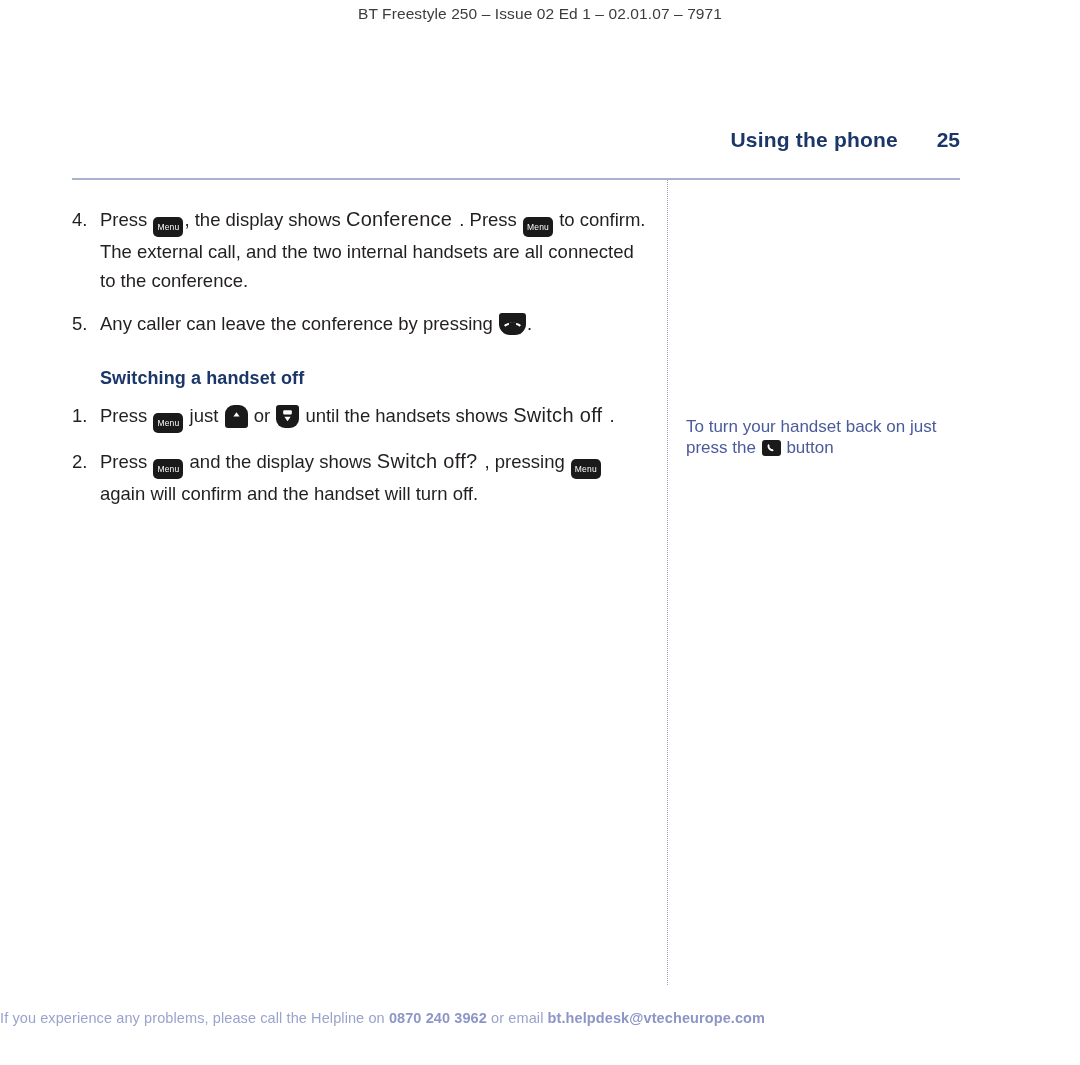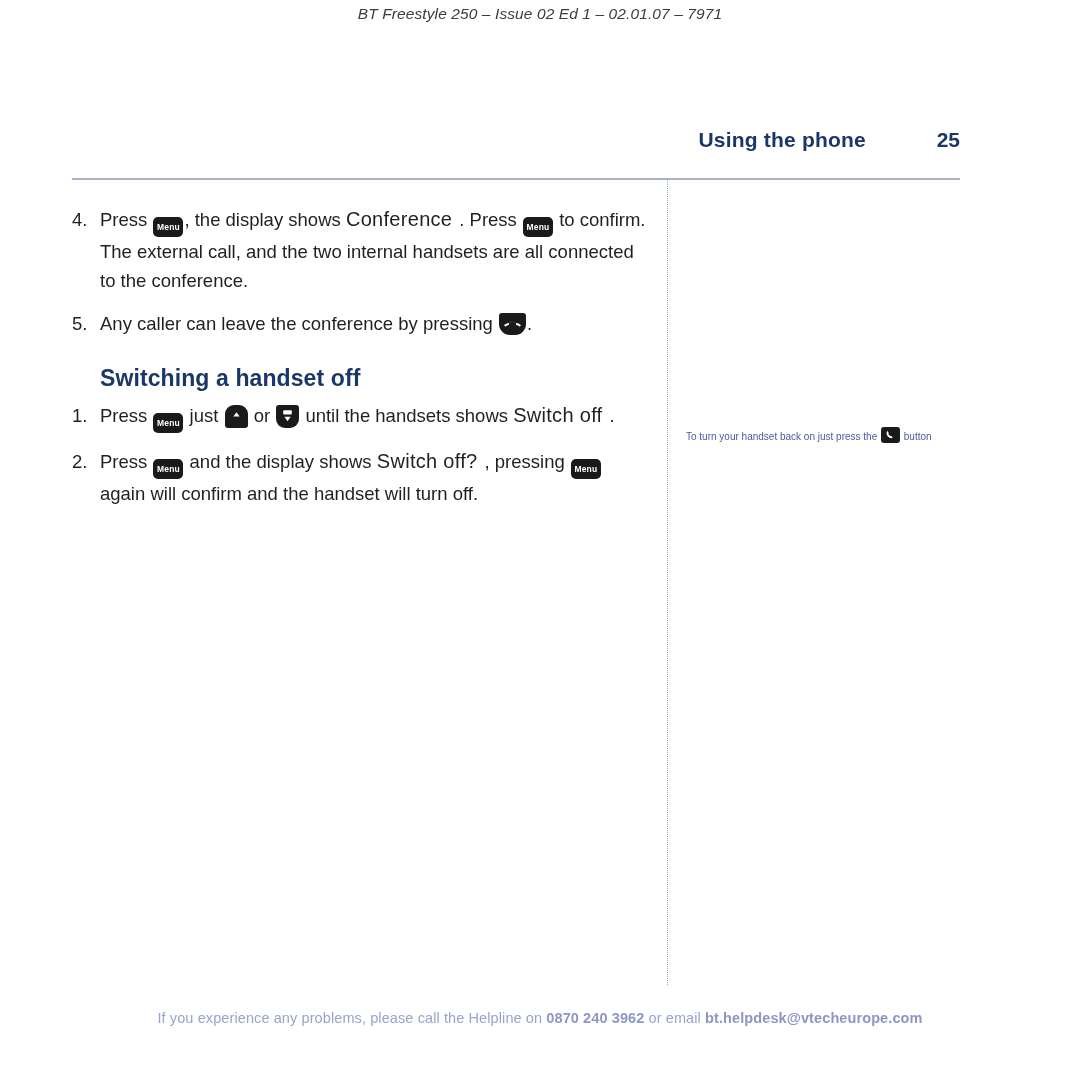--- a/index.html
+++ b/index.html
@@ -19,34 +19,32 @@
   
   .doc-header {
     position: absolute;
     top: 5px;
     left: 0;
     width: 1080px;
     text-align: center;
     font-size: 15.5px;
     color: #3c3c3c;
     letter-spacing: 0.1px;
-    font-style: italic;
   }
 
   
   .title-row {
     position: absolute;
     top: 128px;
     left: 72px;
     width: 888px;
     display: flex;
     align-items: baseline;
     justify-content: flex-end;
     color: #1b3668;
-    gap: 32px;
   }
   .chapter-title {
     font-size: 21px;
     font-weight: bold;
     letter-spacing: 0.2px;
   }
   .page-number {
     font-size: 21px;
     font-weight: bold;
     width: 62px;
@@ -91,21 +89,21 @@
     width: 28px;
     flex: 0 0 28px;
     font-size: 18.5px;
     line-height: 29px;
   }
   .list-body {
     flex: 1 1 auto;
   }
 
   .section-heading {
-    font-size: 23px;
+    font-size: 18px;
     font-weight: bold;
     color: #1b3668;
     margin: 26px 0 8px 28px;
     letter-spacing: 0.1px;
   }
 
   
   .lcd {
     font-family: "Liberation Sans", sans-serif;
     font-size: 20px;
@@ -121,21 +119,21 @@
     color: #ffffff;
     border-radius: 5px;
     text-align: center;
     position: relative;
   }
   .key-menu {
     width: 30px;
     height: 20px;
     line-height: 20px;
     font-size: 8.5px;
-    font-weight: bold;
+    font-weight: normal;
     letter-spacing: 0.2px;
     margin: 0 1px;
   }
   .key-end {
     width: 27px;
     height: 22px;
     border-radius: 3px 3px 11px 11px;
     margin: 0 1px;
     vertical-align: -5px;
   }
@@ -158,35 +156,35 @@
     height: 23px;
     border-radius: 3px 3px 9px 9px;
     margin: 0 1px;
     vertical-align: -6px;
   }
   .key svg { position: absolute; top: 0; left: 0; }
 
   
   .side-note {
     position: absolute;
-    top: 426px;
+    top: 416px;
     left: 686px;
     width: 282px;
-    font-size: 10px;
+    font-size: 17px;
     line-height: 21px;
     color: #4a5b9c;
   }
 
   
   .doc-footer {
     position: absolute;
     top: 1010px;
     left: 0;
     width: 1080px;
-    text-align: center;
+    text-align: left;
     font-size: 14.5px;
     color: #9aa3cc;
     letter-spacing: 0.1px;
   }
   .doc-footer b { color: #8d96c6; font-weight: bold; }
 </style>
 </head>
 <body>
 
 <div class="doc-header">BT Freestyle 250 – Issue 02 Ed 1 – 02.01.07 – 7971</div>

